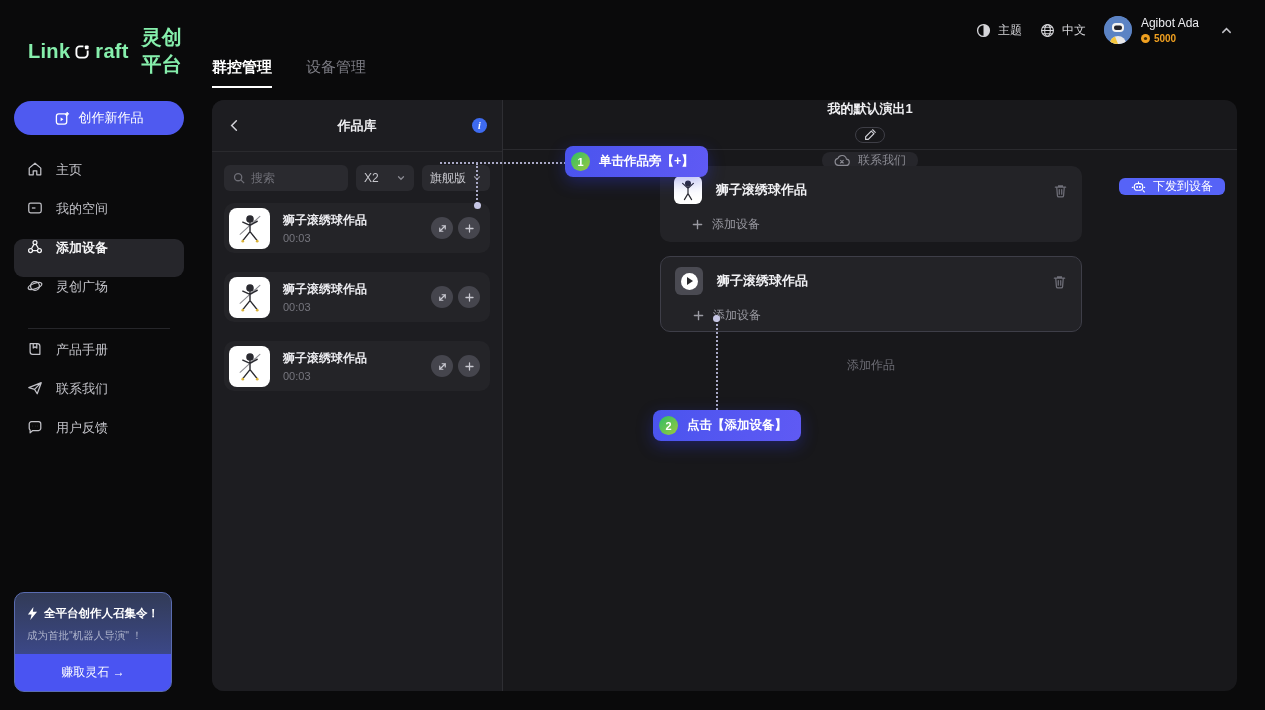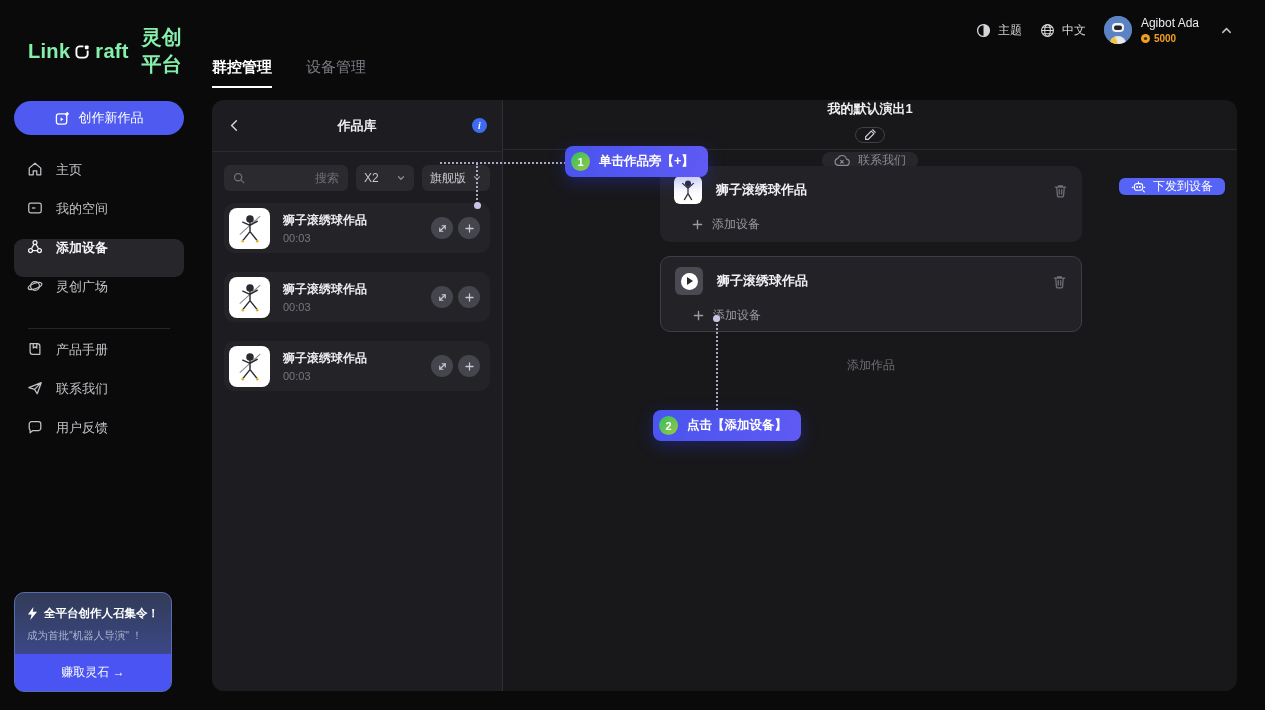--- a/index.html
+++ b/index.html
@@ -53,21 +53,21 @@
   .lib-header { height:52px; display:flex; align-items:center; gap:11px; padding:0 15px;
     border-bottom:1px solid #2a2a2e;justify-content:space-between; }
   .lib-title { font-size:13px; font-weight:bold; color:#f0f0f3; }
   .info-badge { width:15px; height:15px; border-radius:50%; background:#3e6bf0; color:#fff;
     font-size:10px; font-weight:bold; display:flex; align-items:center; justify-content:center;
     font-family:"Liberation Serif",serif; font-style:italic; }
   .lib-controls { display:flex; gap:8px; margin:13px 12px 12px; }
   .search { flex:1; height:26px; background:#2a2a2f; border-radius:6px; display:flex;
     align-items:center; gap:6px; padding:0 9px; }
   .search input { background:transparent; border:0; outline:0; color:#d0d0d6; font-size:12px;
-    width:88px; font-family:inherit;text-align:right; }
+    width:88px; font-family:inherit; }
   .search input::placeholder { color:#6e6e76; }
   .select { height:26px; background:#2a2a2f; border-radius:6px; display:flex; align-items:center;
     justify-content:space-between; padding:0 8px; font-size:12px; color:#c6c6cc; cursor:pointer; }
   .select.speed { width:62px; } .select.edition { width:73px; }
   .lib-item { display:flex; align-items:center; margin:0 12px 19px; height:50px;
     background:#242428; border-radius:10px; padding:0 10px 0 5px; }
   .thumb { width:41px; height:41px; background:#fff; border-radius:8px; flex:none;
     display:flex; align-items:center; justify-content:center; }
   .lib-info { flex:1; margin-left:13px; }
   .lib-item-title { font-size:12px; font-weight:bold; color:#ececf0; }

